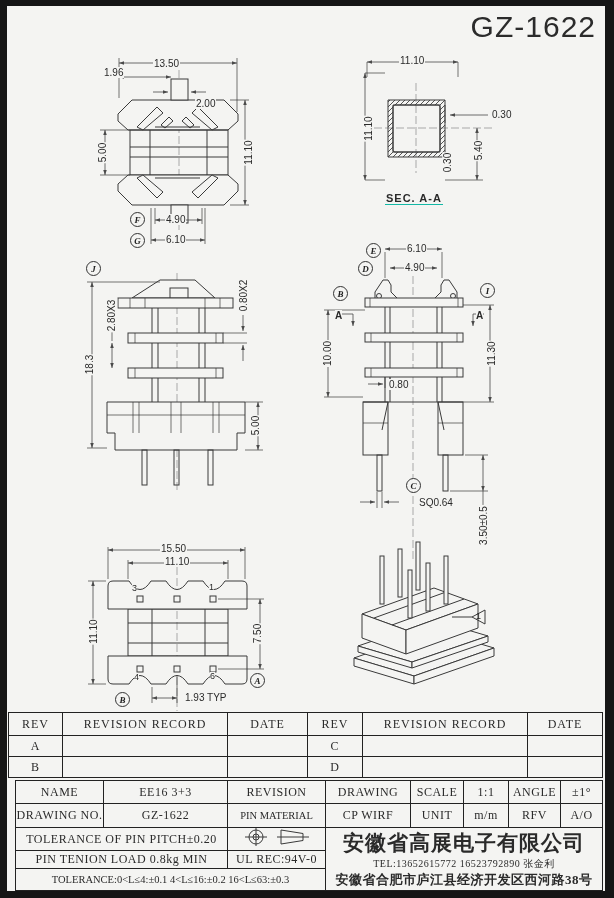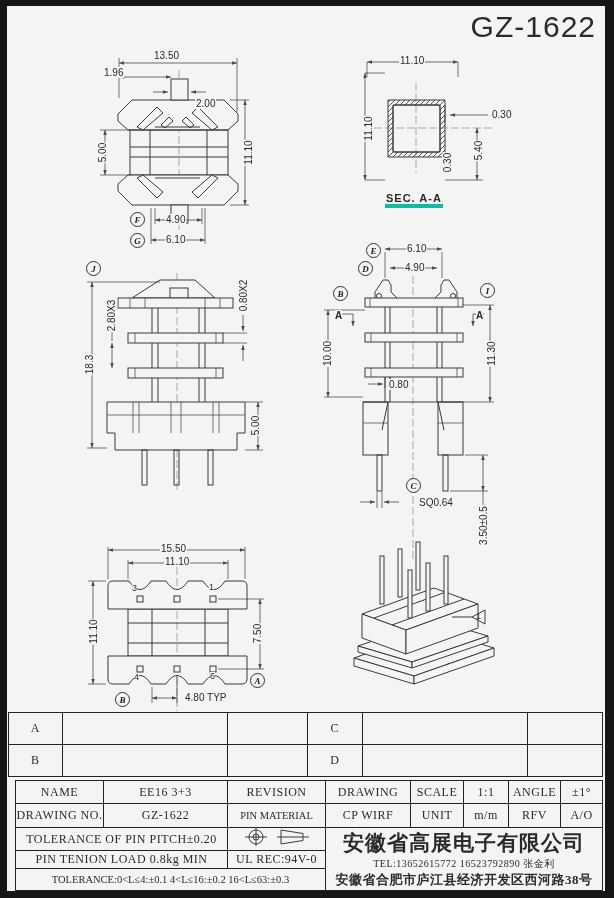--- a/index.html
+++ b/index.html
@@ -14,21 +14,21 @@
   .d,.ds,.de{stroke:#4a4a4a;stroke-width:.8;fill:none;}
   .cl{stroke:#777;stroke-width:.6;stroke-dasharray:8 3;fill:none;}
   .tk{stroke:#3a3a3a;stroke-width:.7;fill:none;}
   .vF .d{marker-start:url(#mF);marker-end:url(#mF)} .vF .ds{marker-start:url(#mF)} .vF .de{marker-end:url(#mF)}
   .vS .d{marker-start:url(#mS);marker-end:url(#mS)} .vS .ds{marker-start:url(#mS)}
   .vJ .d{marker-start:url(#mJ);marker-end:url(#mJ)} .vJ .ds{marker-start:url(#mJ)} .vJ .de{marker-end:url(#mJ)}
   .vR .d{marker-start:url(#mR);marker-end:url(#mR)} .vR .ds{marker-start:url(#mR)} .vR .de{marker-end:url(#mR)}
   .vB .d{marker-start:url(#mB);marker-end:url(#mB)}
   .dim{position:absolute;font-size:10px;background:#f4f4f2;padding:0 1px;white-space:nowrap;line-height:11px;}
   .vdim{transform:rotate(-90deg);transform-origin:center;}
-  .cap{border-bottom:4px solid #14b8a6;font-weight:bold;letter-spacing:1px;}
+  .cap{border-bottom:1px solid #14b8a6;font-weight:bold;letter-spacing:1px;}
   .circ{position:absolute;width:13px;height:13px;border:1px solid #333;border-radius:50%;
         font:italic bold 9px "Liberation Serif",serif;display:flex;align-items:center;justify-content:center;
         color:#222;background:#f4f4f2;}
   .seclet{position:absolute;font-size:10px;font-weight:bold;background:#f4f4f2;}
   .pin-no{position:absolute;font-size:9px;background:#f4f4f2;line-height:9px;}
   
   table{border-collapse:collapse;table-layout:fixed;}
   .revtbl{position:absolute;left:8px;top:712px;width:594px;height:65px;border:1.6px solid #222;}
   .revtbl td{border:1px solid #222;font:12px "Liberation Serif",serif;letter-spacing:1px;text-align:center;padding:0;}
   .tb{position:absolute;left:15px;top:780px;width:587px;height:110px;border:1.6px solid #222;}
@@ -92,21 +92,21 @@
       <line class="tk" x1="135" y1="50" x2="154" y2="50"></line>
         <line class="tk" x1="135" y1="155" x2="154" y2="155"></line>
       <line class="d" x1="150" y1="50" x2="150" y2="155"></line>
       <line class="tk" x1="60" y1="158" x2="60" y2="174"></line>
         <line class="tk" x1="107" y1="158" x2="107" y2="174"></line>
       <line class="d" x1="60" y1="170" x2="107" y2="170"></line>
       <line class="tk" x1="56" y1="158" x2="56" y2="194"></line>
         <line class="tk" x1="110" y1="158" x2="110" y2="194"></line>
       <line class="d" x1="56" y1="190" x2="110" y2="190"></line>
     </svg>
-    <span class="dim" style="left:58px;top:0">13.50</span>
+    <span class="dim" style="left:58px;top:8px">13.50</span>
     <span class="dim" style="left:8px;top:17px">1.96</span>
     <span class="dim" style="left:100px;top:48px">2.00</span>
     <span class="dim vdim" style="left:-3px;top:97px">5.00</span>
     <span class="dim vdim" style="left:140px;top:97px">11.10</span>
     <span class="dim" style="left:70px;top:164px">4.90</span>
     <span class="dim" style="left:70px;top:184px">6.10</span>
     <span class="circ" style="left:35px;top:162px">F</span>
     <span class="circ" style="left:35px;top:183px">G</span>
   </div>
 
@@ -328,21 +328,21 @@
         <line class="tk" x1="138" y1="128" x2="184" y2="128"></line>
       <line class="d" x1="180" y1="58" x2="180" y2="128"></line>
       <line class="tk" x1="72" y1="146" x2="72" y2="162"></line>
         <line class="tk" x1="97" y1="134" x2="97" y2="162"></line>
       <line class="d" x1="72" y1="157" x2="97" y2="157"></line>
     </svg>
     <span class="dim" style="left:80px;top:2px">15.50</span>
     <span class="dim" style="left:84px;top:15px">11.10</span>
     <span class="dim vdim" style="left:0px;top:85px">11.10</span>
     <span class="dim vdim" style="left:167px;top:87px">7.50</span>
-    <span class="dim" style="left:104px;top:151px">4.80 TYP</span>
+    <span class="dim" style="left:104px;top:151px">1.93 TYP</span>
     <span class="pin-no" style="left:52px;top:43px">3</span>
     <span class="pin-no" style="left:129px;top:42px">1</span>
     <span class="pin-no" style="left:54px;top:132px">4</span>
     <span class="pin-no" style="left:130px;top:131px">6</span>
     <span class="circ" style="left:170px;top:132px">A</span>
     <span class="circ" style="left:35px;top:151px">B</span>
   </div>
 
   <div class="view" style="left:352px;top:518px;width:155px;height:185px">
     <svg width="155" height="185" viewBox="0 0 155 185">
@@ -377,20 +377,28 @@
   <table class="revtbl">
     <colgroup>
         <col style="width:54px">
         <col style="width:165px">
         <col style="width:80px">
         <col style="width:55px">
         <col style="width:165px">
         <col style="width:75px">
       </colgroup>
     <tbody>
+        <tr style="height:23px">
+      <td>REV</td>
+      <td>REVISION RECORD</td>
+      <td>DATE</td>
+      <td>REV</td>
+      <td>REVISION RECORD</td>
+      <td>DATE</td>
+    </tr>
     <tr style="height:21px">
       <td>A</td>
       <td></td>
       <td></td>
       <td>C</td>
       <td></td>
       <td></td>
     </tr>
     <tr style="height:21px">
       <td>B</td>

